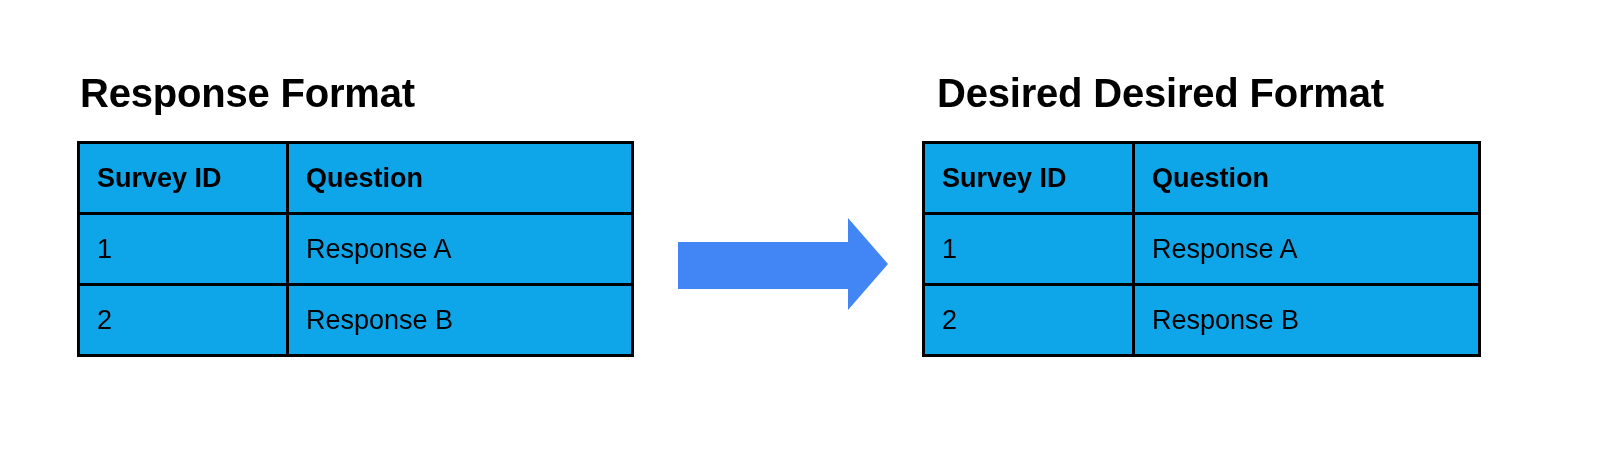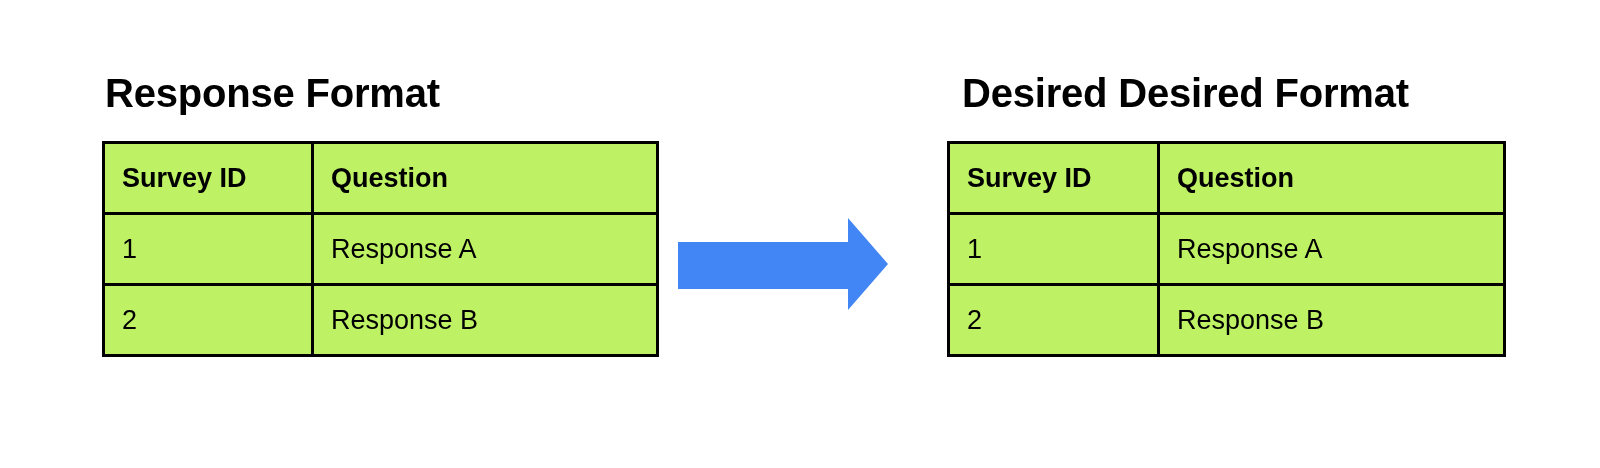--- a/index.html
+++ b/index.html
@@ -19,21 +19,20 @@
     height: 468px;
     background: #ffffff;
     overflow: hidden;
   }
 
   
   .panel {
     position: absolute;
     top: 0;
     height: 452px;
-    margin-left: 25px;
   }
   .panel-left  { left: 0px;   width: 660px; }
   .panel-right { left: 900px; width: 620px; }
 
   
   .panel-title {
     position: absolute;
     top: 70px;
     font-size: 40px;
     font-weight: bold;
@@ -44,21 +43,21 @@
   }
   .panel-left  .panel-title { left: 80px; }
   .panel-right .panel-title { left: 37px; }
 
   
   .fmt-table {
     position: absolute;
     top: 141px;
     border-collapse: collapse;
     table-layout: fixed;
-    background: #bef264;
+    background: #0ea5e9;
     padding-left: 28px;
   }
   .panel-left  .fmt-table { left: 77px; width: 554px; }
   .panel-right .fmt-table { left: 22px; width: 556px; }
 
   .fmt-table col.col-id  { width: 209px; }
   .fmt-table col.col-q   { width: 345px; }
   .panel-right .fmt-table col.col-id { width: 210px; }
   .panel-right .fmt-table col.col-q  { width: 346px; }
 

